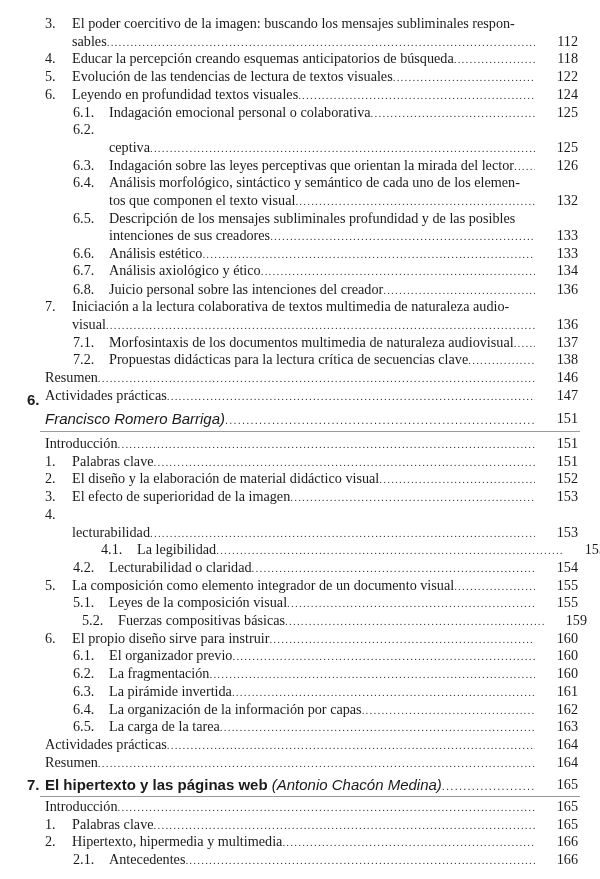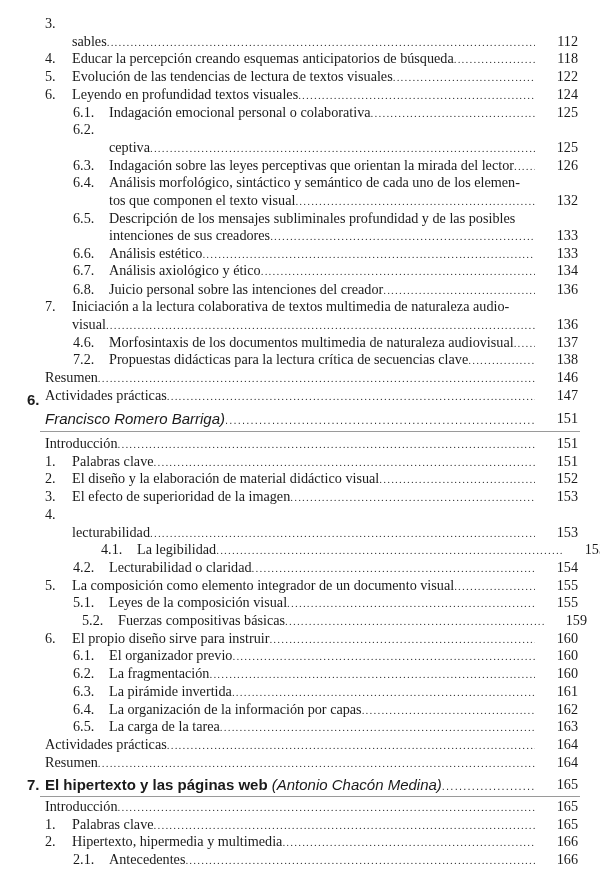--- a/index.html
+++ b/index.html
@@ -16,20 +16,21 @@
   .rule { position: absolute; left: 40px; width: 540px; height: 1px; background: #9a9a9a; }
 </style>
 </head>
 <body>
 
 <div class="page">
 
   <div id="secA">
       <div class="row" style="top: 15px;">
         <span class="num" style="left: 45px;">3.</span>
+        <span class="txt" style="left: 72px;"><span>El poder coercitivo de la imagen: buscando los mensajes subliminales respon-</span></span>
       </div>
       <div class="row" style="top: 32.7px;">
         <span class="txt" style="left: 72px; width: 463px;"><span>sables</span><span class="dots" style="position: static;">............................................................................................................................................</span></span>
         <span class="pg">112</span>
       </div>
       <div class="row" style="top: 50.4px;">
         <span class="num" style="left: 45px;">4.</span>
         <span class="txt" style="left: 72px; width: 463px;"><span>Educar la percepción creando esquemas anticipatorios de búsqueda</span><span class="dots" style="position: static;">............................................................................................................................................</span></span>
         <span class="pg">118</span>
       </div>
@@ -93,21 +94,21 @@
       </div>
       <div class="row" style="top: 298.2px;">
         <span class="num" style="left: 45px;">7.</span>
         <span class="txt" style="left: 72px;"><span>Iniciación a la lectura colaborativa de textos multimedia de naturaleza audio-</span></span>
       </div>
       <div class="row" style="top: 315.9px;">
         <span class="txt" style="left: 72px; width: 463px;"><span>visual</span><span class="dots" style="position: static;">............................................................................................................................................</span></span>
         <span class="pg">136</span>
       </div>
       <div class="row" style="top: 333.6px;">
-        <span class="num" style="left: 73px;">4.6.</span>
+        <span class="num" style="left: 73px;">7.1.</span>
         <span class="txt" style="left: 109px; width: 426px;"><span>Morfosintaxis de los documentos multimedia de naturaleza audiovisual</span><span class="dots" style="position: static;">............................................................................................................................................</span></span>
         <span class="pg">137</span>
       </div>
       <div class="row" style="top: 351.3px;">
         <span class="num" style="left: 73px;">7.2.</span>
         <span class="txt" style="left: 109px; width: 426px;"><span>Propuestas didácticas para la lectura crítica de secuencias clave</span><span class="dots" style="position: static;">............................................................................................................................................</span></span>
         <span class="pg">138</span>
       </div>
       <div class="row" style="top: 369px;">
         <span class="txt" style="left: 45px; width: 490px;"><span>Resumen</span><span class="dots" style="position: static;">............................................................................................................................................</span></span>

